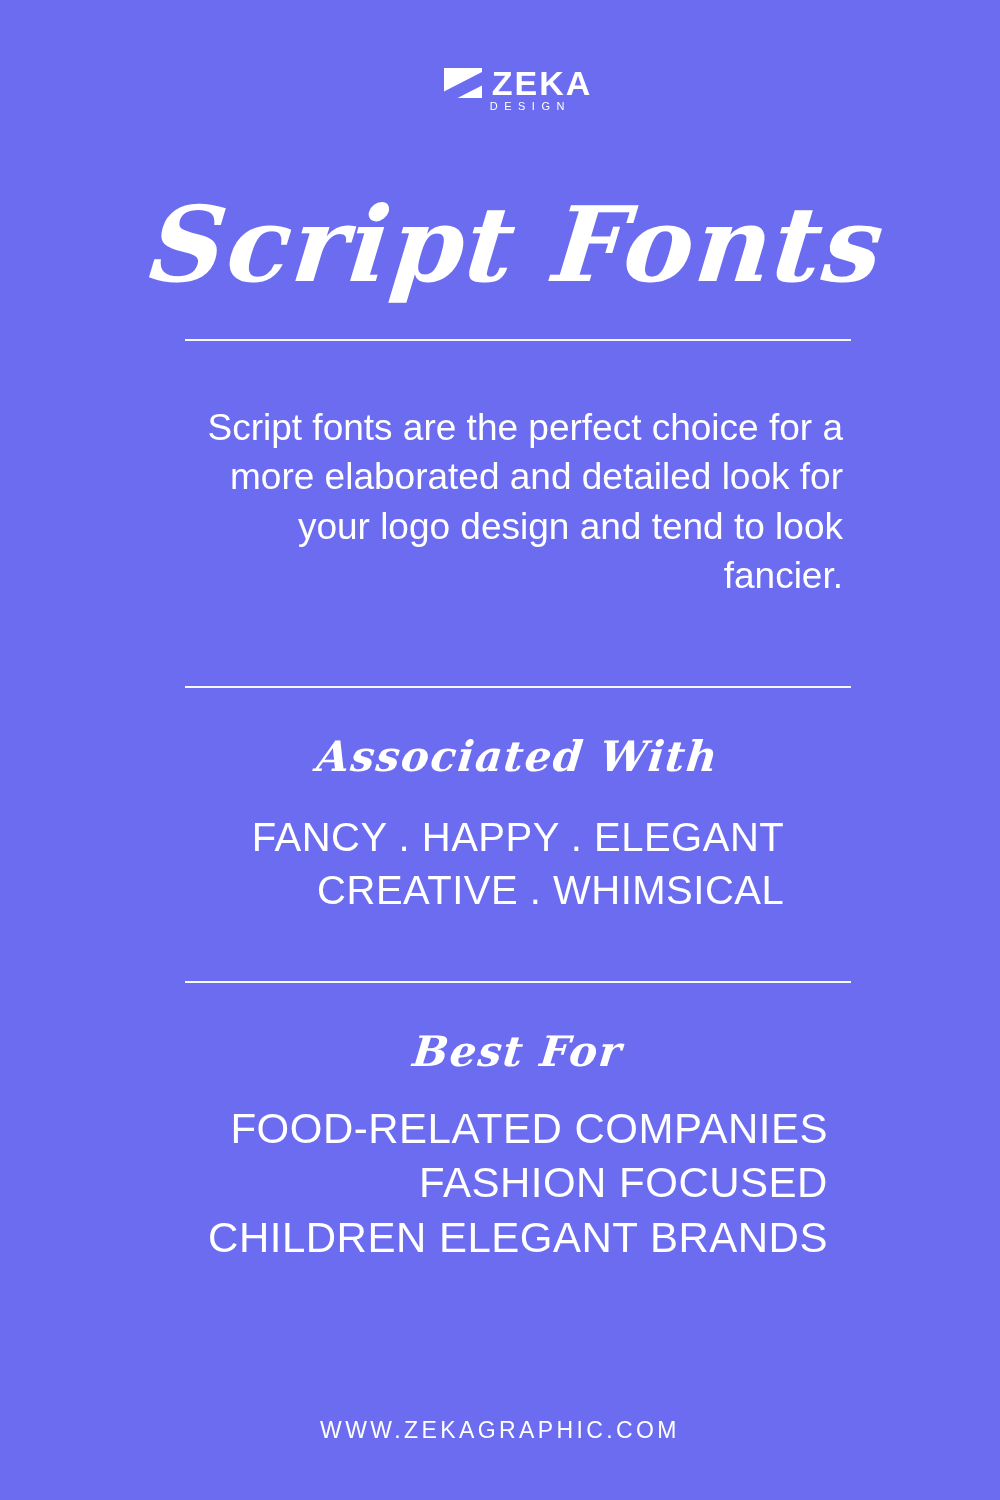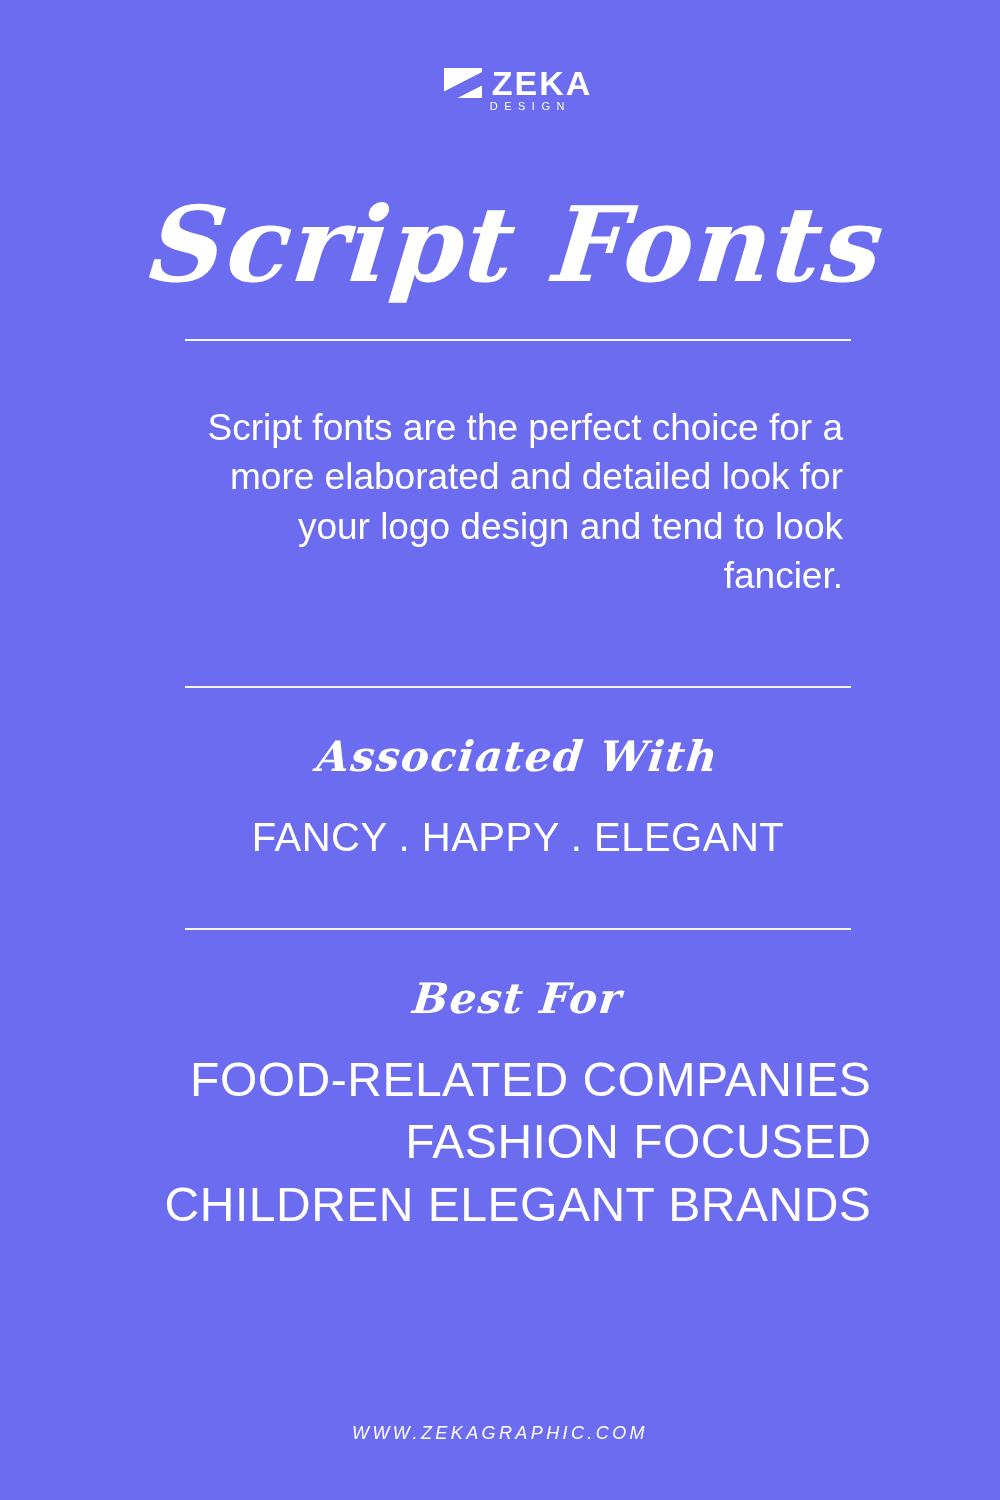--- a/index.html
+++ b/index.html
@@ -118,36 +118,35 @@
   
   .caps-list {
     margin-top: 30px;
     text-align: right;
     font-size: 40px;
     line-height: 1.32;
     font-weight: 300;
     letter-spacing: 0.5px;
   }
   .caps-list.best {
-    font-size: 48px;
+    font-size: 42px;
     line-height: 1.3;
     margin-top: 26px;
   }
 
   
   .footer {
     position: absolute;
     bottom: 56px;
     left: 0;
     right: 0;
     text-align: center;
-    font-size: 18px;
+    font-size: 23px;
     letter-spacing: 3.4px;
     font-weight: 500;
-    font-style: italic;
   }
 </style>
 </head>
 <body>
 
 <div class="poster">
 
   <div class="logo-block">
     <div class="logo-row">
       <span class="logo-mark"></span>
@@ -161,20 +160,21 @@
   <div class="rule title-rule"></div>
 
   <div class="intro">Script fonts are the perfect choice for a more elaborated and detailed look for your logo design and tend to look fancier.</div>
 
   <div class="rule sec1-rule"></div>
 
   <div class="script-head associated">Associated With</div>
 
   <div class="caps-list">
     <div>FANCY . HAPPY . ELEGANT</div>
+    <div>CREATIVE . WHIMSICAL</div>
   </div>
 
   <div class="rule sec2-rule"></div>
 
   <div class="script-head bestfor">Best For</div>
 
   <div class="caps-list best">
     <div>FOOD-RELATED COMPANIES</div>
     <div>FASHION FOCUSED</div>
     <div>CHILDREN ELEGANT BRANDS</div>

